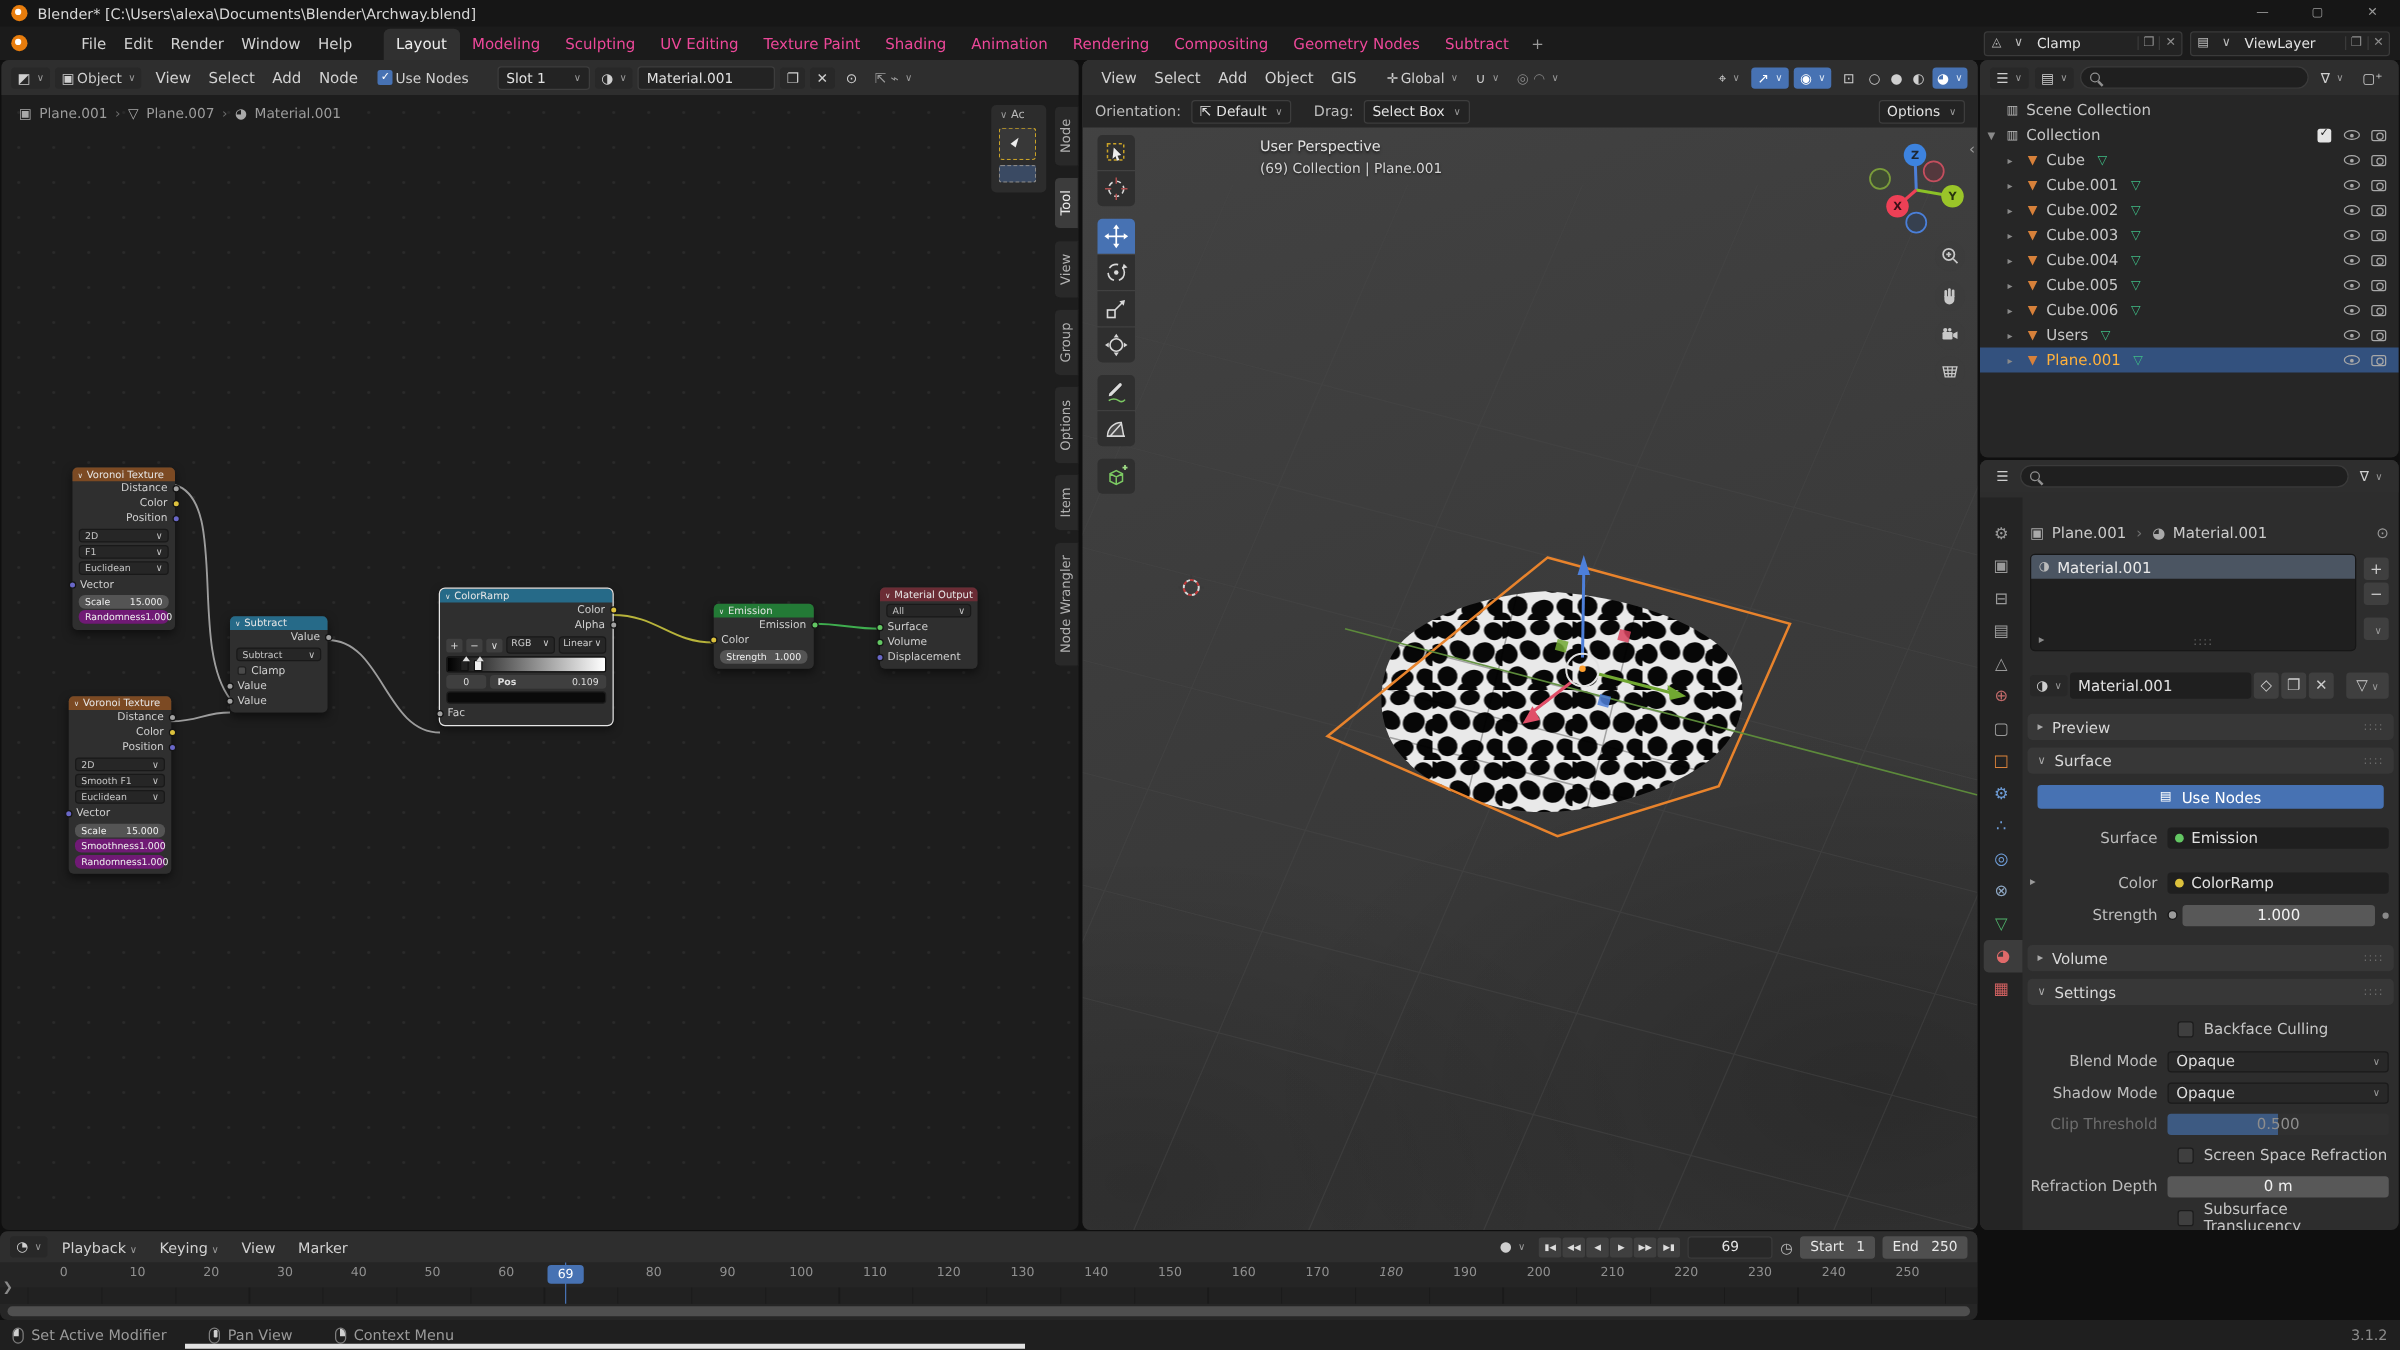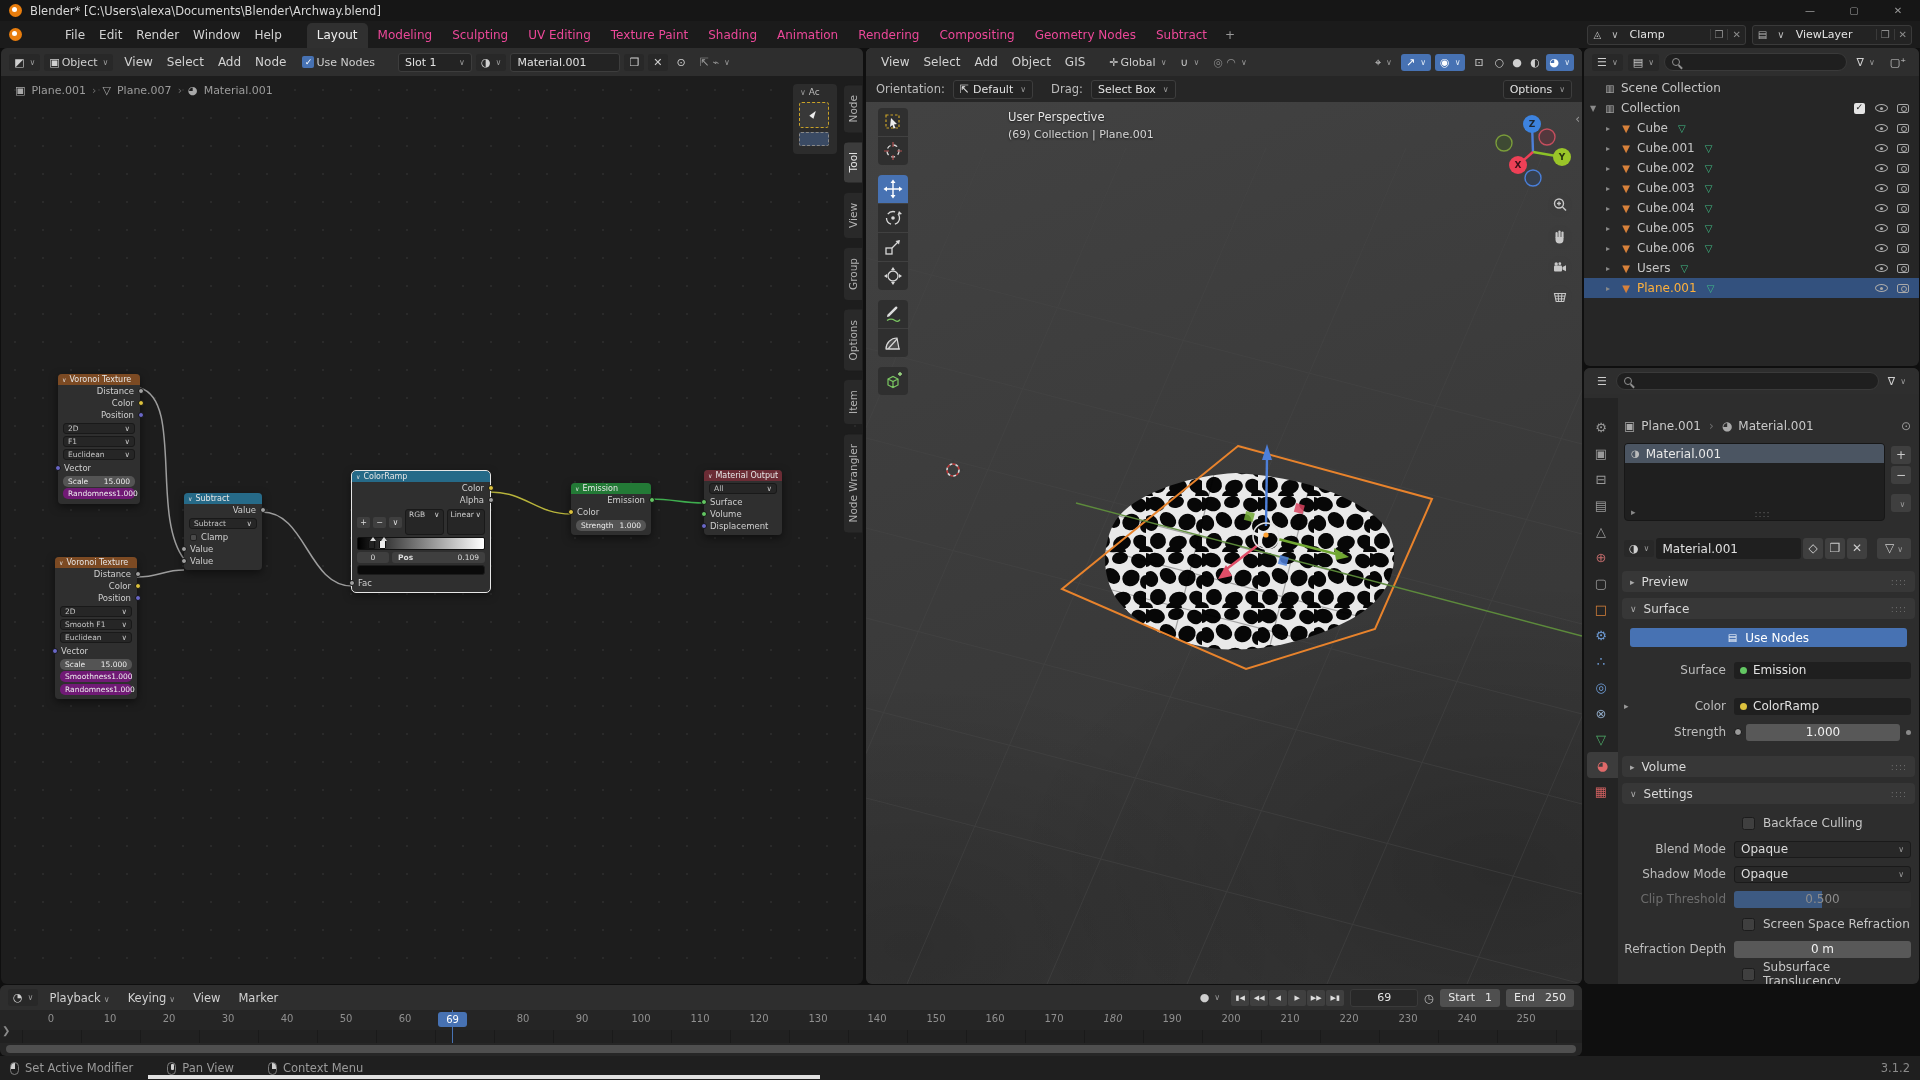--- a/index.html
+++ b/index.html
@@ -43,21 +43,21 @@
 .nrow{height:12px;line-height:12px;padding:0 6px;position:relative;white-space:nowrap}
 .nrow.out{text-align:right}
 .sock{position:absolute;width:6px;height:6px;border-radius:50%;border:1px solid #141414;top:3px}
 .sock.l{left:-3.5px}.sock.r{right:-3.5px}
 .ndrop{height:11px;line-height:10px;margin:2px 5px;background:#262626;border:1px solid #191919;border-radius:3px;color:#c6c6c6;padding:0 4px;display:flex;justify-content:space-between;font-size:7.5px}
 .nfield{height:11px;line-height:11px;margin:1.5px 5px;background:#545454;border-radius:5px;color:#eee;display:flex;justify-content:space-between;padding:0 5px;font-size:7.5px}
 .nfield.blue{background:#701a75}
 .ncheck{display:inline-block;width:7px;height:7px;background:#4a4a4a;border:1px solid #202020;border-radius:2px;margin-right:4px;vertical-align:-1px}
 .crrow{display:flex;gap:3px;margin:3px 5px 2px;align-items:center}
 .crbtn{background:#3f3f3f;border-radius:2px;width:13px;height:11px;line-height:11px;text-align:center;font-size:8px;color:#ddd}
-.crdrop{flex:1;background:#262626;border:1px solid #191919;border-radius:3px;height:26px;line-height:10px;padding:0 3px;display:flex;justify-content:space-between;font-size:7.5px}
+.crdrop{flex:1;background:#262626;border:1px solid #191919;border-radius:3px;height:14px;line-height:10px;padding:0 3px;display:flex;justify-content:space-between;font-size:7.5px}
 .crgrad{position:relative;height:13px;margin:2px 5px;background:linear-gradient(90deg,#000,#fff);border:1px solid #111;border-radius:2px}
 .stop{position:absolute;top:2px;width:7px;height:9px;border:1px solid #111;border-radius:1px}
 .stop::before{content:'';position:absolute;left:1px;top:-4px;border-left:3px solid transparent;border-right:3px solid transparent;border-bottom:4px solid #ddd}
 .stop.s1{left:8%;background:#222}.stop.s2{left:17%;background:#eee}
 .crpos{display:flex;gap:3px;margin:2px 5px}
 .cridx{width:32px;background:#3f3f3f;border-radius:3px;height:11px;line-height:11px;text-align:center;font-size:7.5px;color:#ddd}
 .crposf{flex:1;background:#3f3f3f;border-radius:3px;height:11px;line-height:11px;display:flex;justify-content:space-between;padding:0 6px;font-size:7.5px;color:#ddd}
 .crswatch{height:10px;margin:2px 5px;background:#0a0a0a;border-radius:3px;border:1px solid #1c1c1c}
 #npanel{position:absolute;right:26px;top:36px;width:44px;background:#2c2c2c;border-radius:4px;z-index:4;padding-bottom:4px}
 #npanel .h{font-size:9px;color:#bbb;padding:3px 4px;white-space:nowrap;overflow:hidden}

